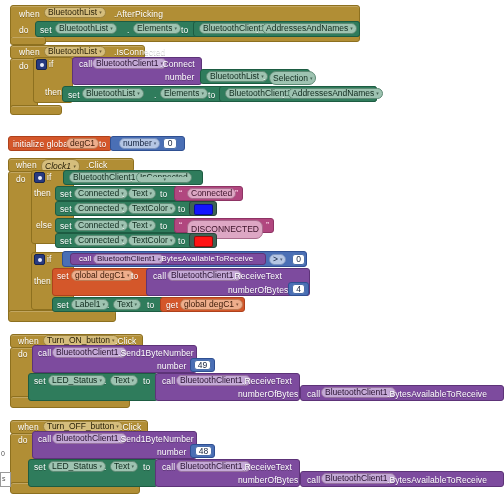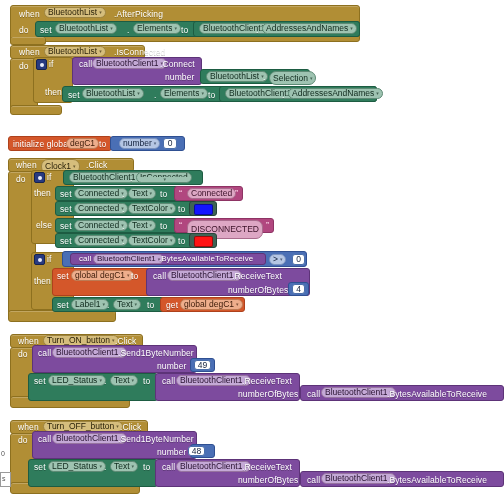--- a/index.html
+++ b/index.html
@@ -169,21 +169,21 @@
   <span class="cap">number</span>
       <span class="arw">▾</span>
 </div>
 <div class="numpill" style="left:163px;top:138px;width:14px;height:11px;">0</div>
 
 <div class="blk evt" style="left:8px;top:158px;width:126px;height:14px;"></div>
 <div class="blk evt" style="left:8px;top:171px;width:28px;height:148px;"></div>
 <div class="blk evt" style="left:8px;top:310px;width:108px;height:12px;"></div>
 
 <span class="lbl" style="left:16px;top:161px;">when</span>
-<div class="fld f-gold" style="left:41px;top:159px;height:15px;">
+<div class="fld f-gold" style="left:41px;top:159px;height:15px;font-style:italic;">
   <span class="cap">Clock1</span>
       <span class="arw">▾</span>
 </div>
 <span class="lbl" style="left:86px;top:161px;">.Click</span>
 <span class="lbl" style="left:16px;top:175px;">do</span>
 
 <div class="blk ctl" style="left:31px;top:170px;width:43px;height:74px;"></div>
 <div class="gear" style="left:34px;top:172px;width:9px;height:9px;"></div>
 <span class="lbl" style="left:47px;top:173px;">if</span>
 <span class="lbl" style="left:34px;top:189px;">then</span>
@@ -391,21 +391,21 @@
 
 <div class="blk purple" style="left:32px;top:431px;width:165px;height:28px;"></div>
 <span class="lbl" style="left:38px;top:435px;">call</span>
 <div class="fld f-purple" style="left:52px;top:433px;height:11px;">
   <span class="cap">BluetoothClient1</span>
       <span class="arw">▾</span>
 </div>
 <span class="lbl" style="left:118px;top:435px;">.Send1ByteNumber</span>
 <span class="lbl" style="left:157px;top:448px;">number</span>
 <div class="blk blue" style="left:190px;top:444px;width:25px;height:14px;"></div>
-<div class="numpill" style="left:188px;top:446px;width:17px;height:10px;">48</div>
+<div class="numpill" style="left:195px;top:446px;width:17px;height:10px;">48</div>
 
 <div class="blk green" style="left:28px;top:459px;width:130px;height:28px;"></div>
 <span class="lbl" style="left:34px;top:463px;">set</span>
 <div class="fld f-green" style="left:48px;top:461px;height:11px;">
   <span class="cap">LED_Status</span>
       <span class="arw">▾</span>
 </div>
 <span class="lbl" style="left:104px;top:463px;">.</span>
 <div class="fld f-green" style="left:110px;top:461px;height:11px;">
   <span class="cap">Text</span>

